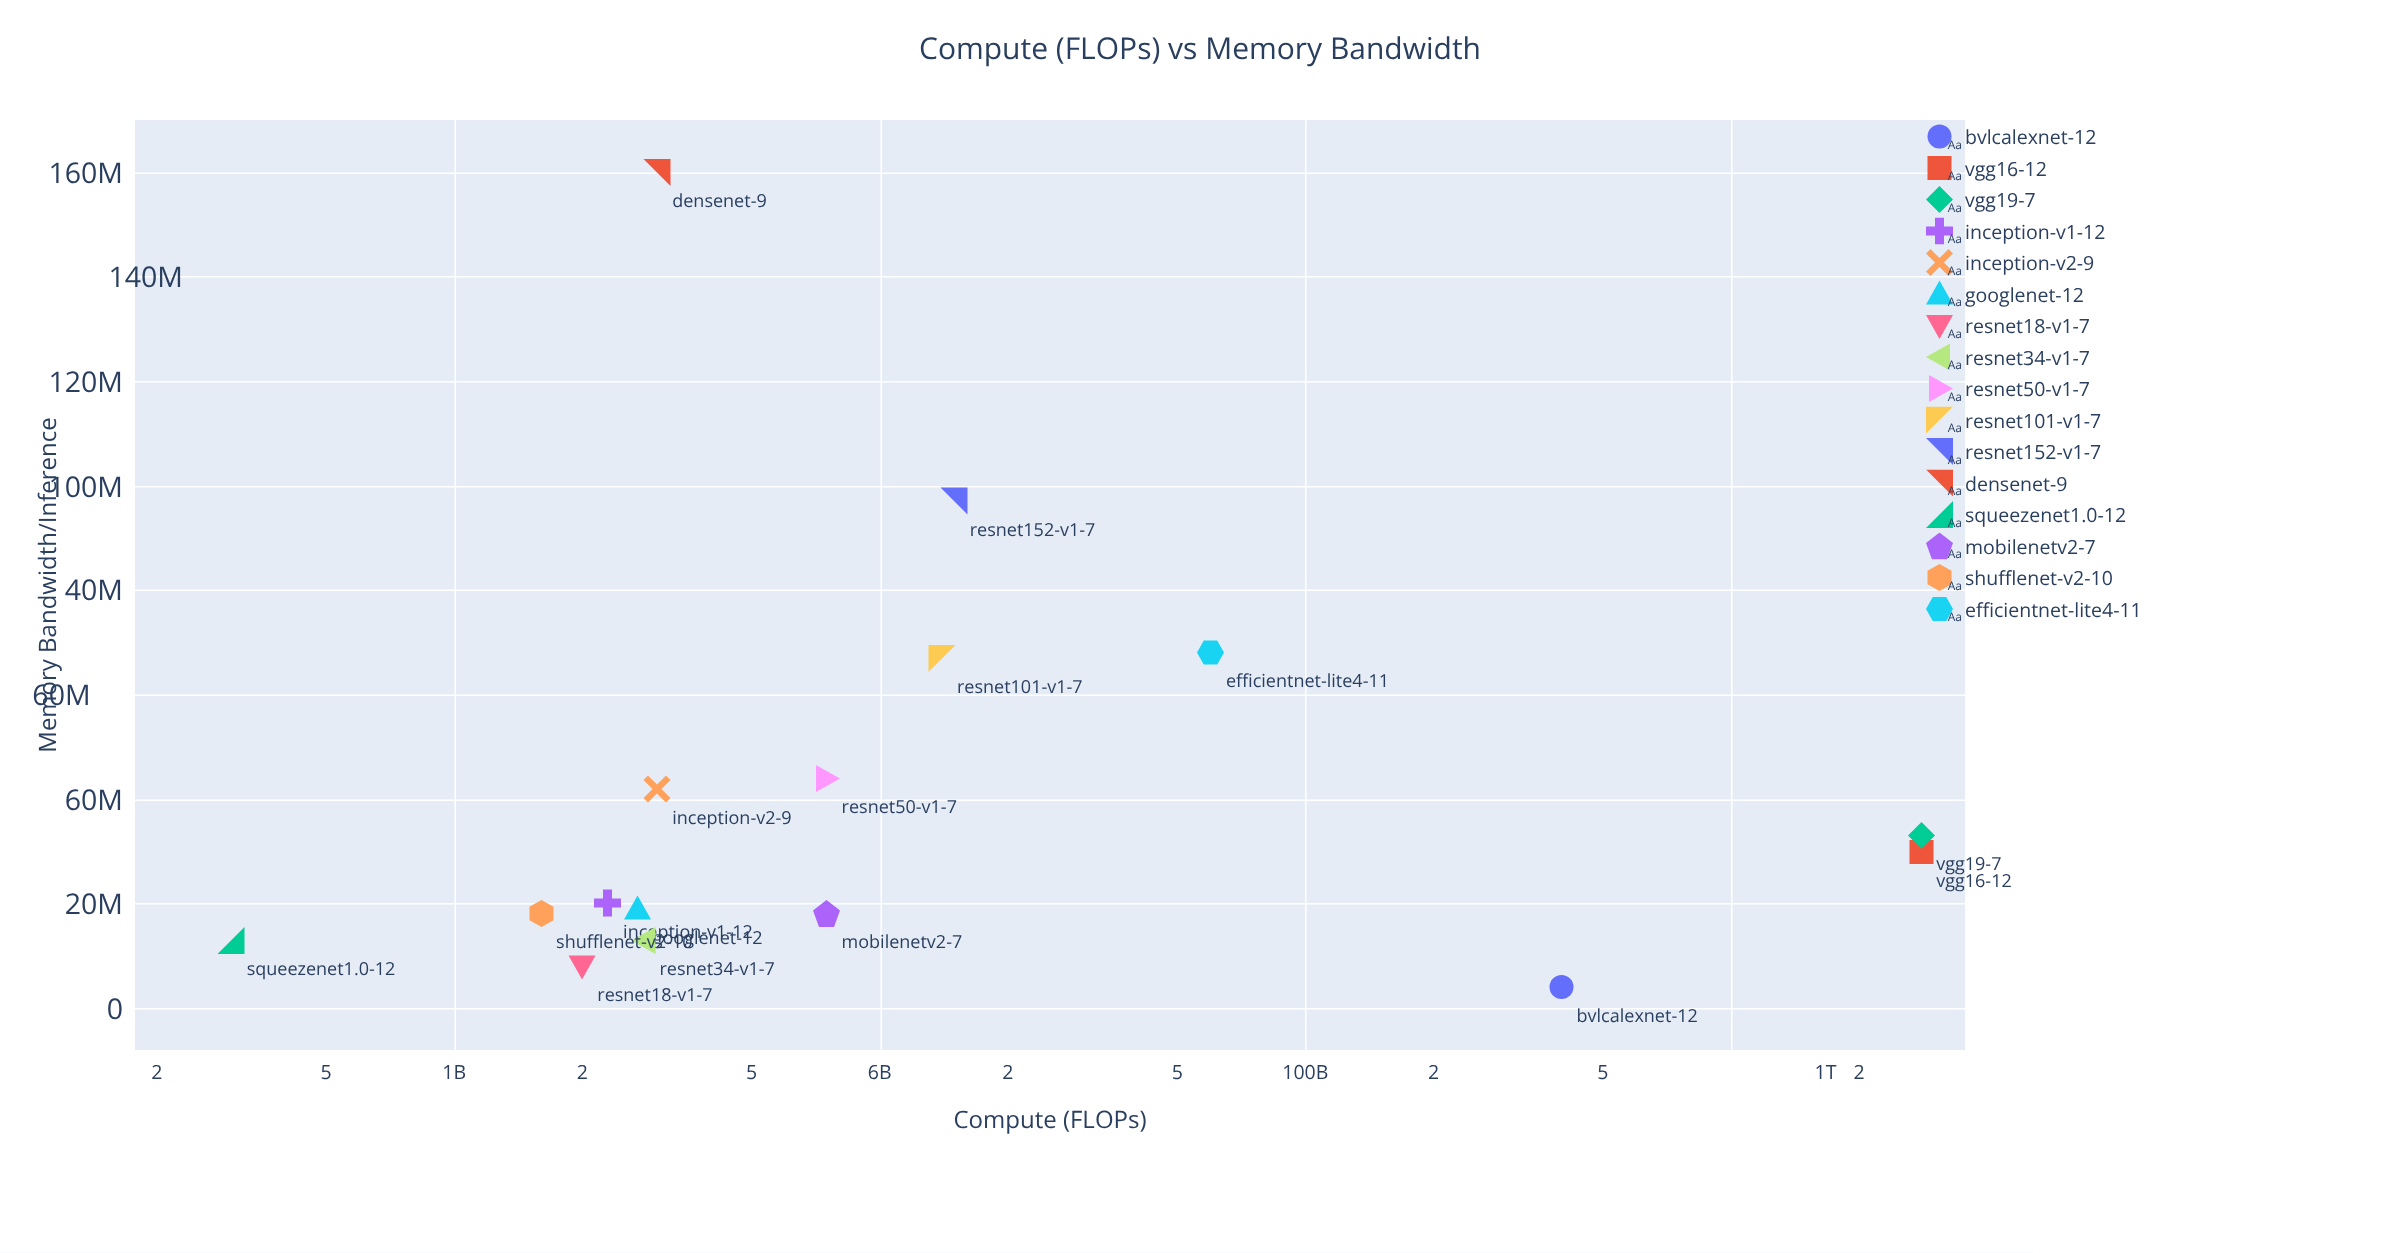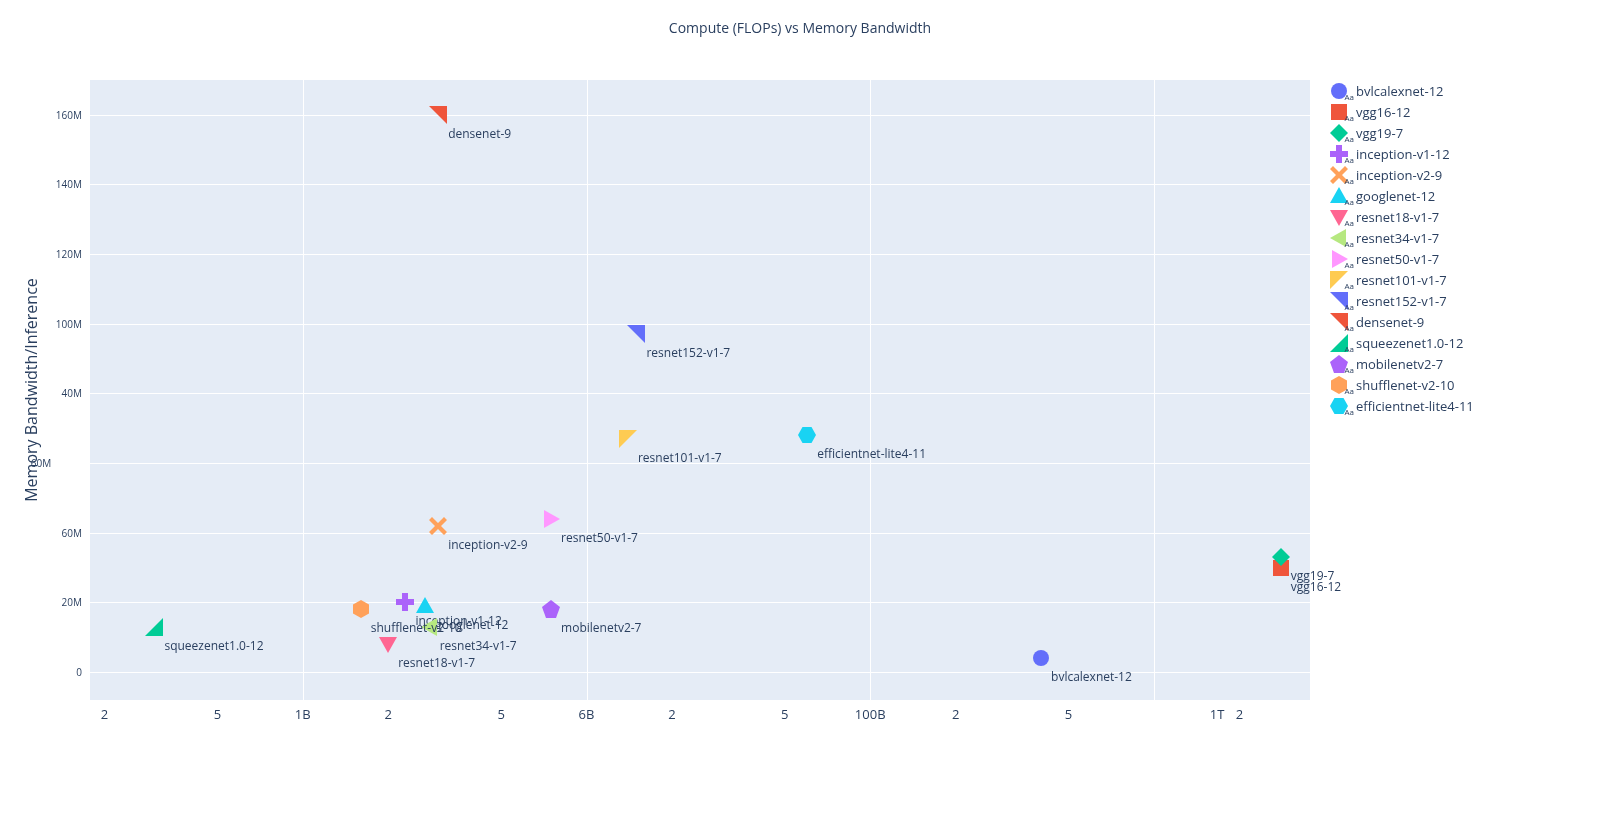--- a/index.html
+++ b/index.html
@@ -6,21 +6,21 @@
     margin: 0;
     padding: 0;
     width: 1600px;
     height: 835px;
     font-family: "Open Sans", Arial, sans-serif;
     color: #2a3f5f;
     background: #fff;
   }
   .chart-title {
     text-align: center;
-    font-size: 14px;
+    font-size: 20px;
     padding-top: 18px;
     color: #2a3f5f;
   }
   .stage {
     position: relative;
     width: 1600px;
     height: 835px;
   }
   .plot-area {
     position: absolute;
@@ -42,21 +42,21 @@
     font-size: 13px;
     color: #2a3f5f;
     transform: translateX(-50%);
     white-space: nowrap;
   }
   .tick-label-y {
     position: absolute;
     left: 0;
     width: 82px;
     text-align: right;
-    font-size: 10px;
+    font-size: 19px;
     color: #2a3f5f;
     transform: translateY(-50%);
     white-space: nowrap;
   }
   .axis-title-x {
     position: absolute;
     left: 90px;
     width: 1220px;
     top: 735px;
     text-align: center;
@@ -85,21 +85,21 @@
   .point-label {
     position: absolute;
     top: 10px;
     left: 10px;
     font-size: 12px;
     color: #2a3f5f;
     white-space: nowrap;
   }
   .legend {
     position: absolute;
-    left: 1330px;
+    left: 1284px;
     top: 80px;
     font-size: 13px;
   }
   .legend-row {
     display: flex;
     align-items: center;
     height: 21px;
     cursor: pointer;
   }
   .legend-swatch {
@@ -228,20 +228,21 @@
         <div class="point-label">shufflenet-v2-10</div>
       </div>
       <div class="point-wrap" style="left: 717.289px; top: 355.281px;">
         <svg class="marker">
           <polygon points="4.5,1 13.5,1 18,9 13.5,17 4.5,17 0,9" fill="#19d3f3"></polygon>
         </svg>
         <div class="point-label">efficientnet-lite4-11</div>
       </div>
     </div>
 
+  <div class="axis-title-x">Compute (FLOPs)</div>
   <div class="axis-title-y"><span>Memory Bandwidth/Inference</span></div>
 
   <div class="legend" id="legend">
       <div class="legend-row">
         <div class="legend-swatch">
           <svg width="18" height="18" style="position:absolute;left:0;top:0;">
             <circle cx="9" cy="9" r="8" fill="#636efa"></circle>
           </svg>
           <span class="legend-aa">Aa</span>
         </div>
@@ -396,15 +397,15 @@
     <div class="tick-label-x" style="left: 1068.54px;">5</div>
     <div class="tick-label-x" style="left: 1217px;">1T</div>
     <div class="tick-label-x" style="left: 1239.36px;">2</div>
     <div class="tick-label-y" style="top: 672.135px;">0</div>
     <div class="tick-label-y" style="top: 602.472px;">20M</div>
     <div class="tick-label-y" style="top: 532.809px;">60M</div>
     <div class="tick-label-y" style="top: 463.146px; text-align: center;">60M</div>
     <div class="tick-label-y" style="top: 393.483px;">40M</div>
     <div class="tick-label-y" style="top: 323.82px;">100M</div>
     <div class="tick-label-y" style="top: 254.157px;">120M</div>
-    <div class="tick-label-y" style="top: 184.494px;">140M</div>
+    <div class="tick-label-y" style="top: 184.494px; padding-left: 40px;">140M</div>
     <div class="tick-label-y" style="top: 114.831px;">160M</div>
   </div>
 
 </body></html>

